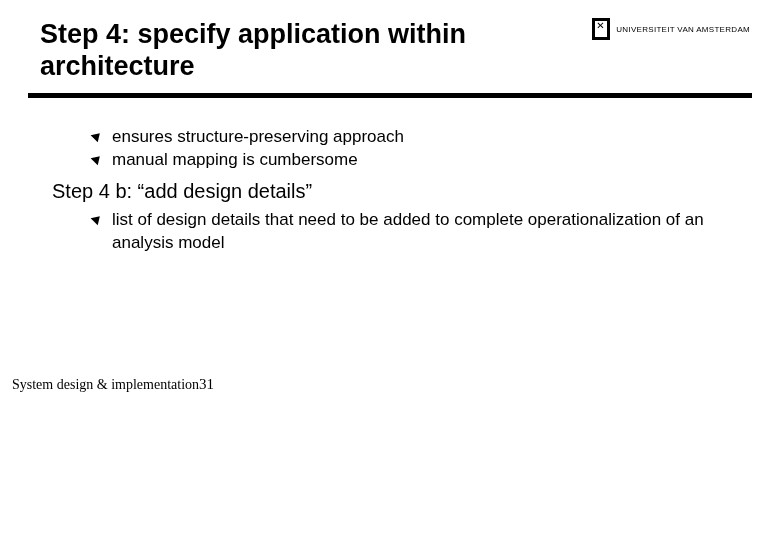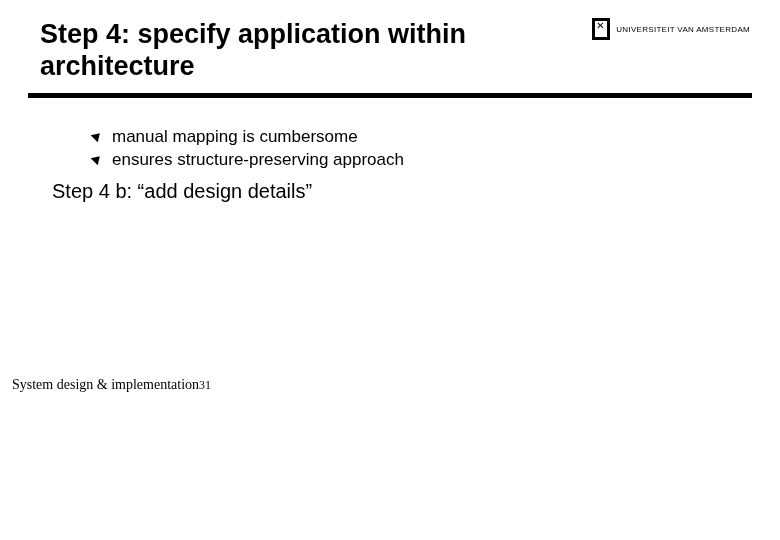--- a/index.html
+++ b/index.html
@@ -24,46 +24,49 @@
   .sub-list { list-style: none; padding-left: 44px; margin-bottom: 8px; }
   .sub-list li { position: relative; font-size: 17px; line-height: 1.35; padding-left: 20px; }
   .sub-list li::before {
     content: ""; position: absolute; left: 0; top: 6px;
     width: 0; height: 0; border-left: 5px solid transparent;
     border-right: 5px solid transparent; border-bottom: 8px solid #000;
     transform: rotate(45deg);
   }
   .footer { position: absolute; bottom: 16px; left: 0; right: 0; padding: 0 32px 0 12px; display: flex; justify-content: flex-start; align-items: baseline; }
   .footer-left { font-family: "Times New Roman", serif; font-size: 14px; }
-  .footer-right { font-family: "Times New Roman", serif; font-size: 12px; }
+  .footer-right { font-family: "Times New Roman", serif; font-size: 15px; }
 </style>
 </head>
 <body>
 
 <div class="slide">
 
   <div class="header">
     <div class="title">Step 4: specify application within architecture</div>
     <div class="logos">
       <div class="logo-row">
         <span class="uva-shield"></span>
         <span class="uva-text">UNIVERSITEIT VAN AMSTERDAM</span>
       </div>
     </div>
   </div>
 
   <div class="divider"></div>
 
   <div class="body">
     <ul class="sub-list">
+      <li>ensures structure-preserving approach</li>
       <li>manual mapping is cumbersome</li>
-      <li>ensures structure-preserving approach</li>
     </ul>
 
     <div class="step-line">Step 4 b: “add design details”</div>
+    <ul class="sub-list">
+      <li>list of design details that need to be added to complete operationalization of an analysis model</li>
+    </ul>
   </div>
 
   <div class="footer">
     <span class="footer-left">System design &amp; implementation</span>
     <span class="footer-right">31</span>
   </div>
 
 </div>
 
 </body></html>

